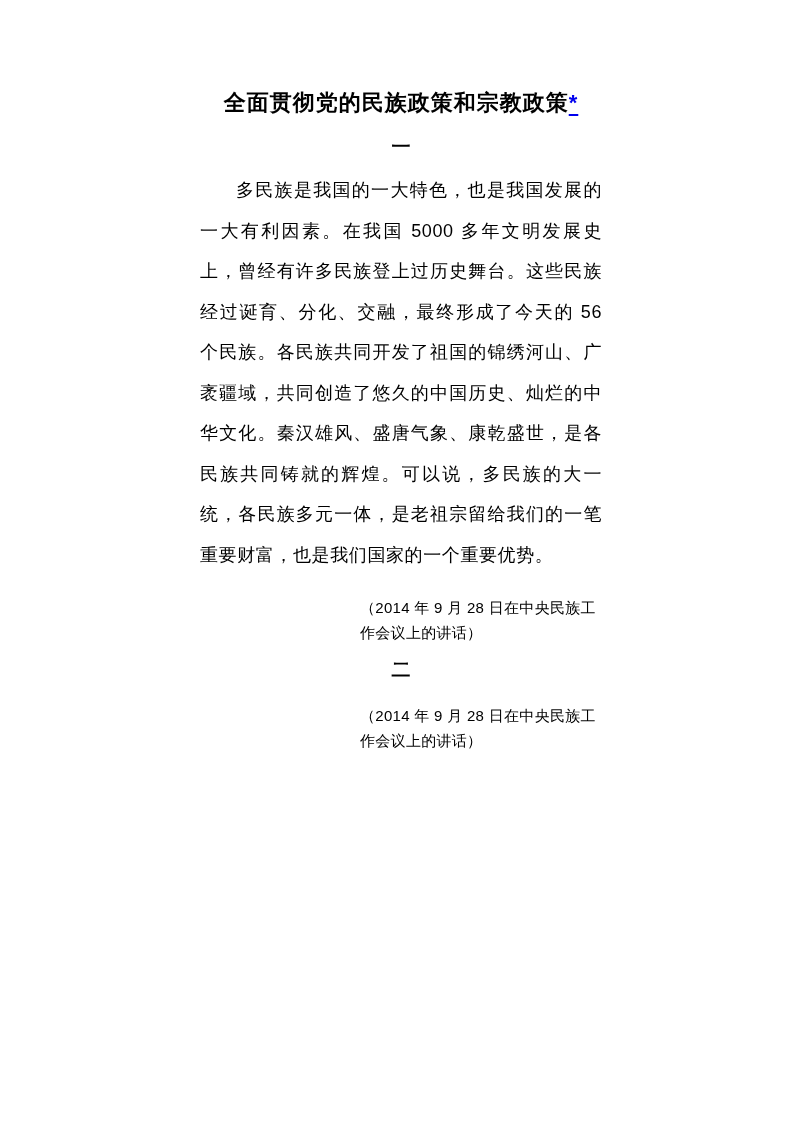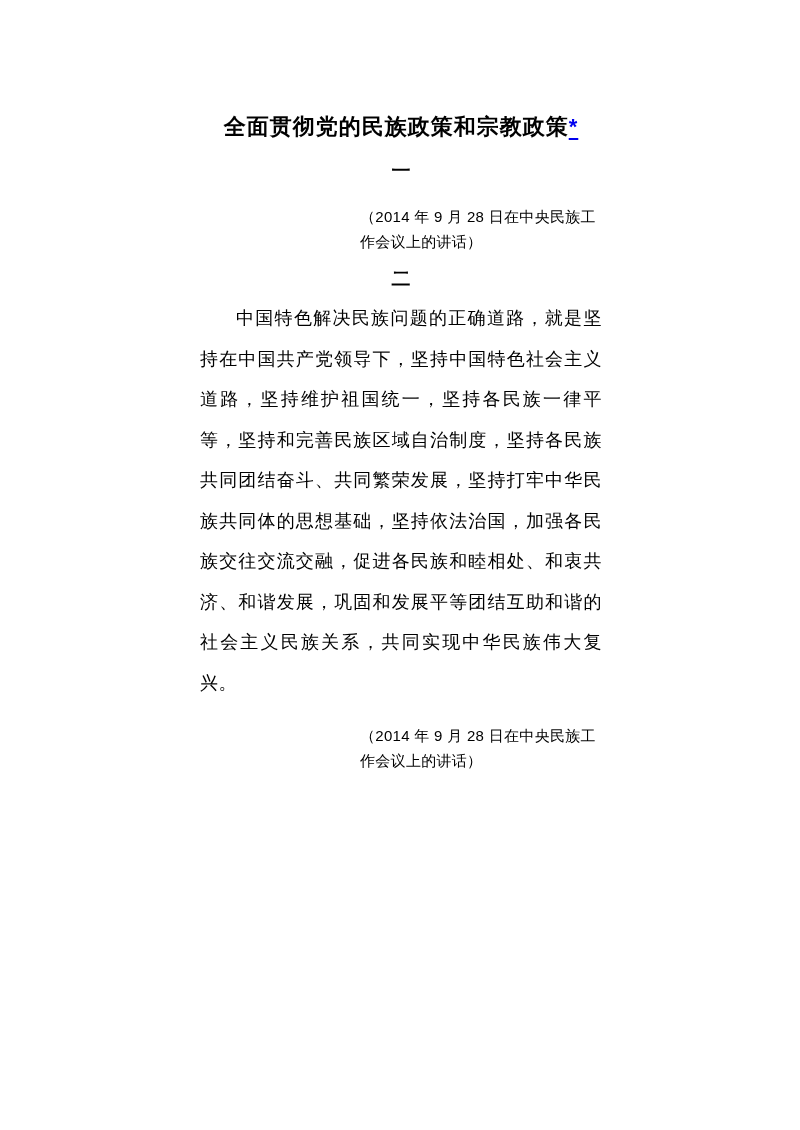--- a/index.html
+++ b/index.html
@@ -9,21 +9,21 @@
   }
   .doc-page {
     position: relative;
     width: 640px;
     height: 1130px;
     margin: 0 auto;
     background: #ffffff;
     color: #000000;
     font-family: "Liberation Sans", "DejaVu Sans", sans-serif;
     box-sizing: border-box;
-    padding: 112px 118px 0 120px;
+    padding: 88px 118px 0 120px;
     overflow: hidden;
   }
   .doc-title {
     margin: 0;
     text-align: center;
     font-size: 22px;
     font-weight: 700;
     line-height: 30px;
     letter-spacing: 1px;
     white-space: nowrap;
@@ -77,22 +77,22 @@
 </head>
 <body>
 
 <div class="doc-page">
 
   <h1 class="doc-title"><span>全面贯彻党的民族政策和宗教政策</span><a href="#" class="footnote-ref">*</a></h1>
 
 
   <h2 class="section-heading">一</h2>
 
+  <p class="body-para">多民族是我国的一大特色，也是我国发展的一大有利因素。在我国 5000 多年文明发展史上，曾经有许多民族登上过历史舞台。这些民族经过诞育、分化、交融，最终形成了今天的 56 个民族。各民族共同开发了祖国的锦绣河山、广袤疆域，共同创造了悠久的中国历史、灿烂的中华文化。秦汉雄风、盛唐气象、康乾盛世，是各民族共同铸就的辉煌。可以说，多民族的大一统，各民族多元一体，是老祖宗留给我们的一笔重要财富，也是我们国家的一个重要优势。</p>
 
   <p class="citation">（2014 年 9 月 28 日在中央民族工作会议上的讲话）</p>
 
   <h2 class="section-heading second">二</h2>
 
-  <p class="body-para second">中国特色解决民族问题的正确道路，就是坚持在中国共产党领导下，坚持中国特色社会主义道路，坚持维护祖国统一，坚持各民族一律平等，坚持和完善民族区域自治制度，坚持各民族共同团结奋斗、共同繁荣发展，坚持打牢中华民族共同体的思想基础，坚持依法治国，加强各民族交往交流交融，促进各民族和睦相处、和衷共济、和谐发展，巩固和发展平等团结互助和谐的社会主义民族关系，共同实现中华民族伟大复兴。</p>
 
   <p class="citation">（2014 年 9 月 28 日在中央民族工作会议上的讲话）</p>
 
 </div>
 
 </body></html>

